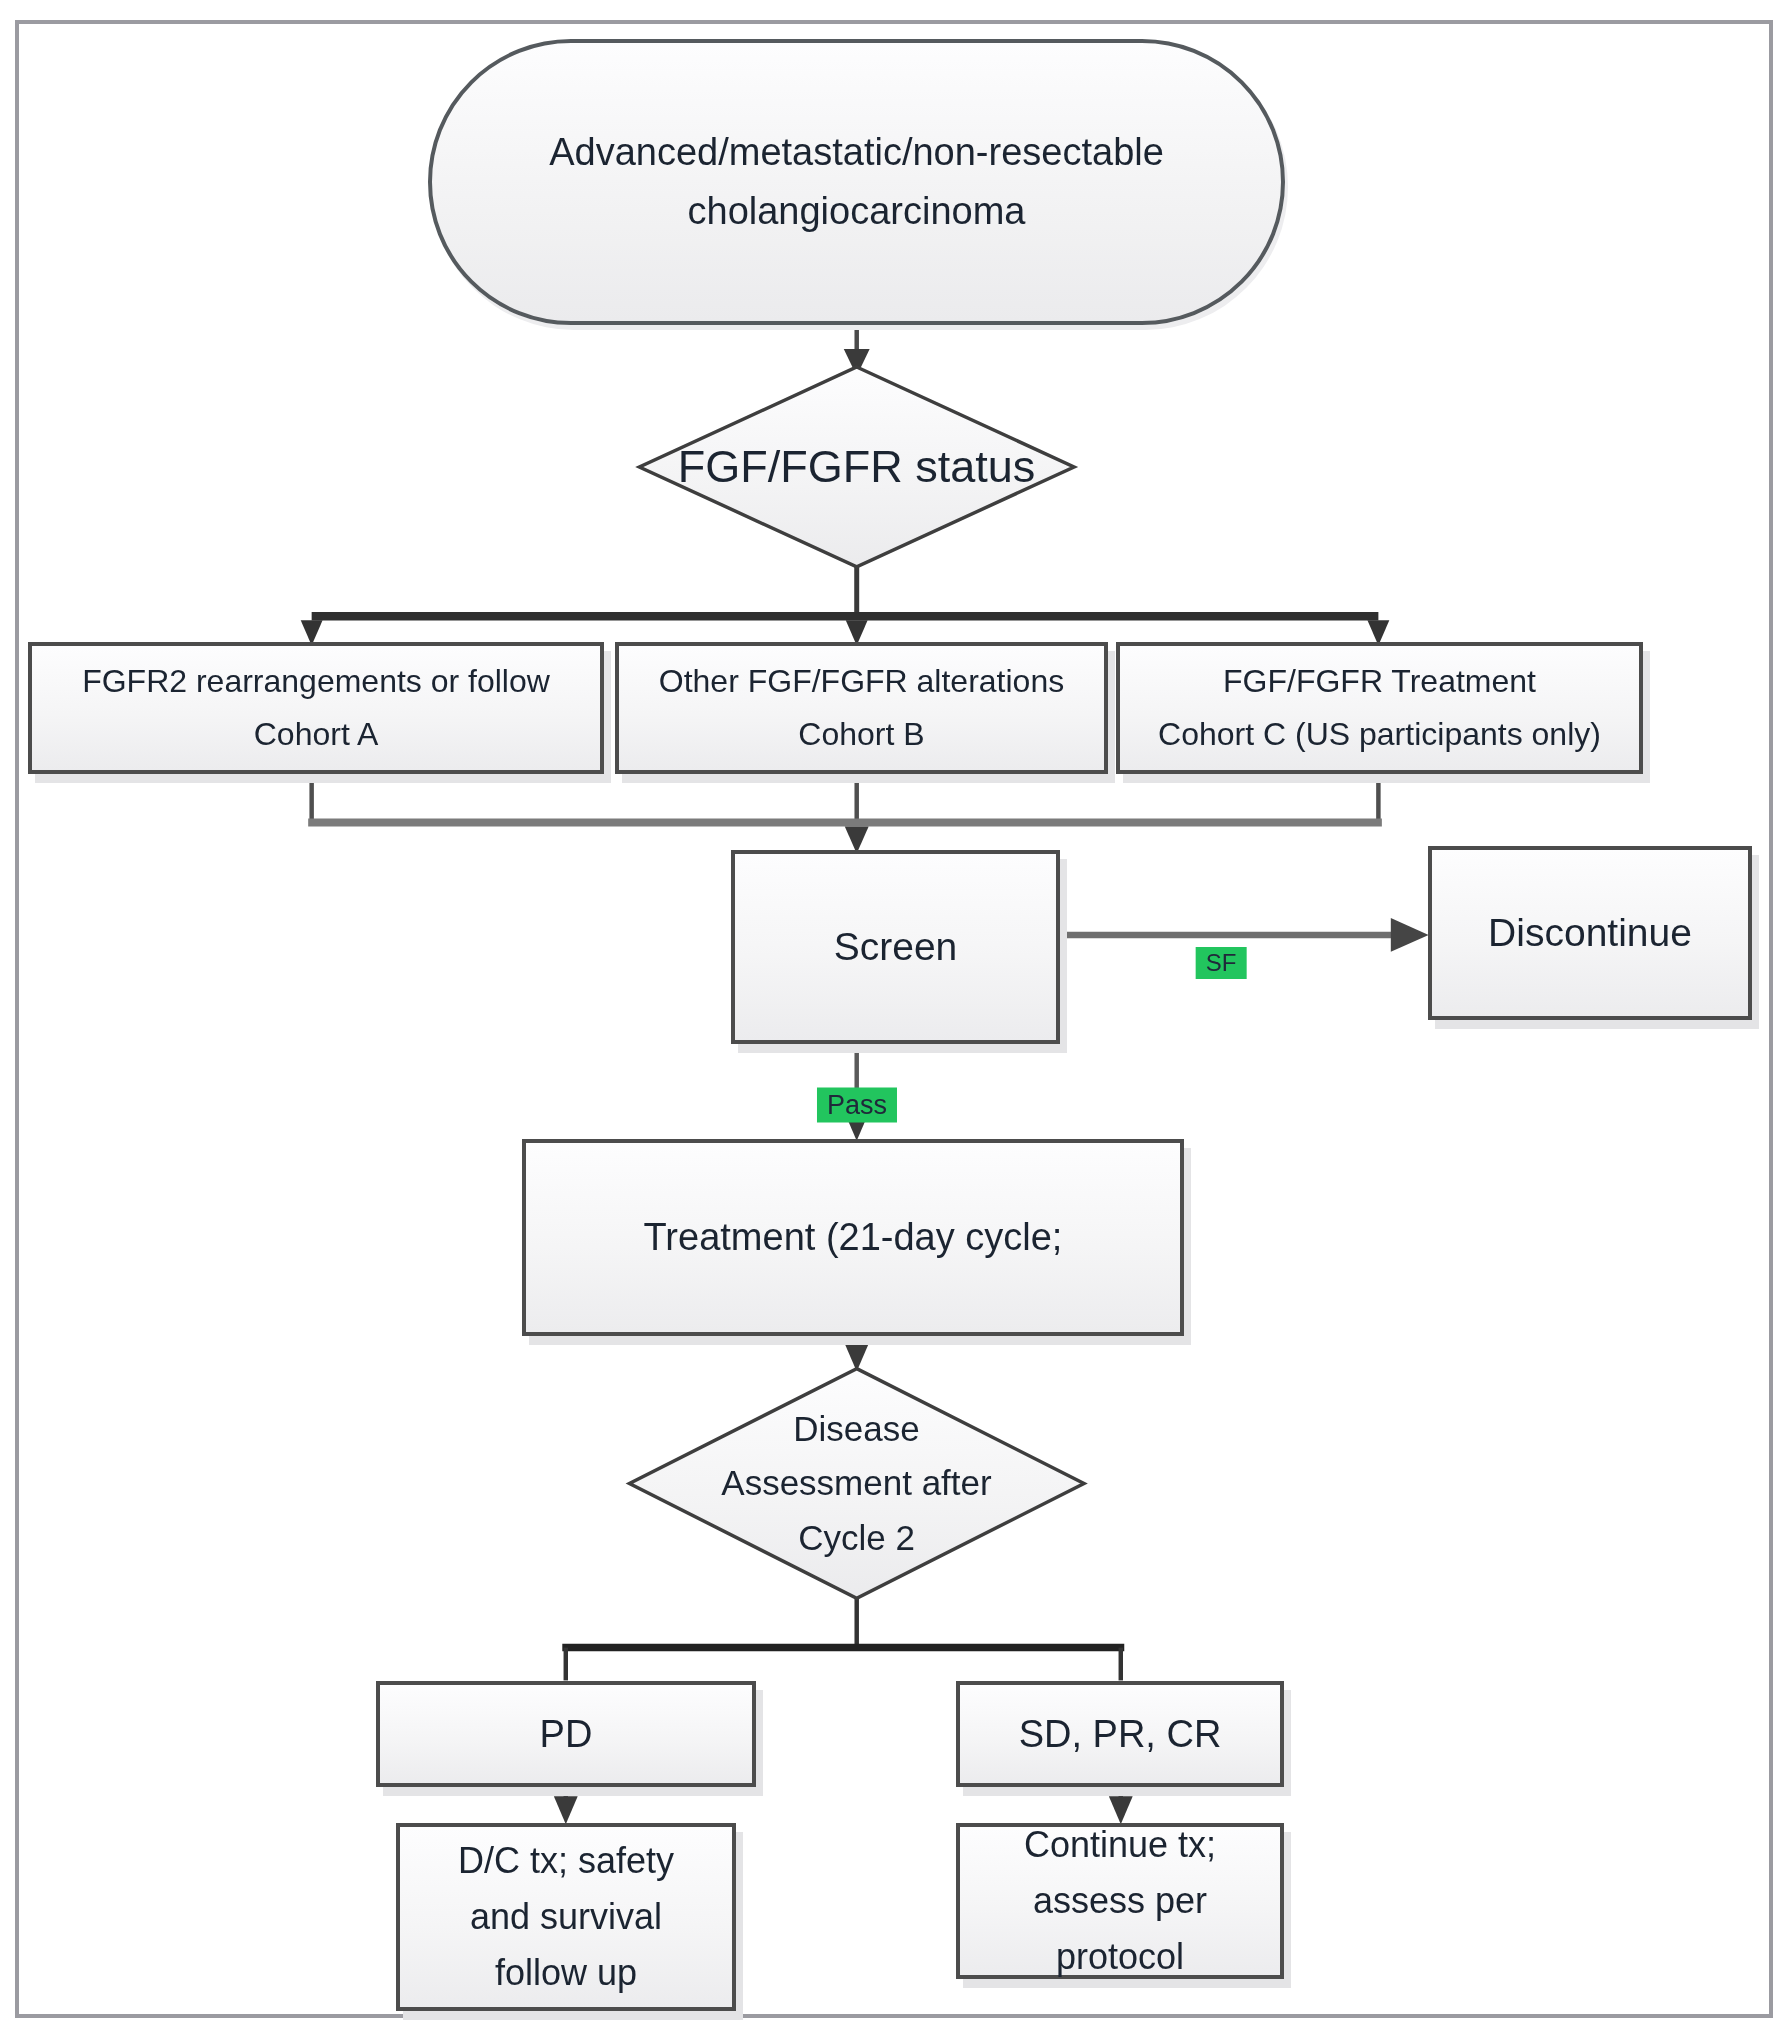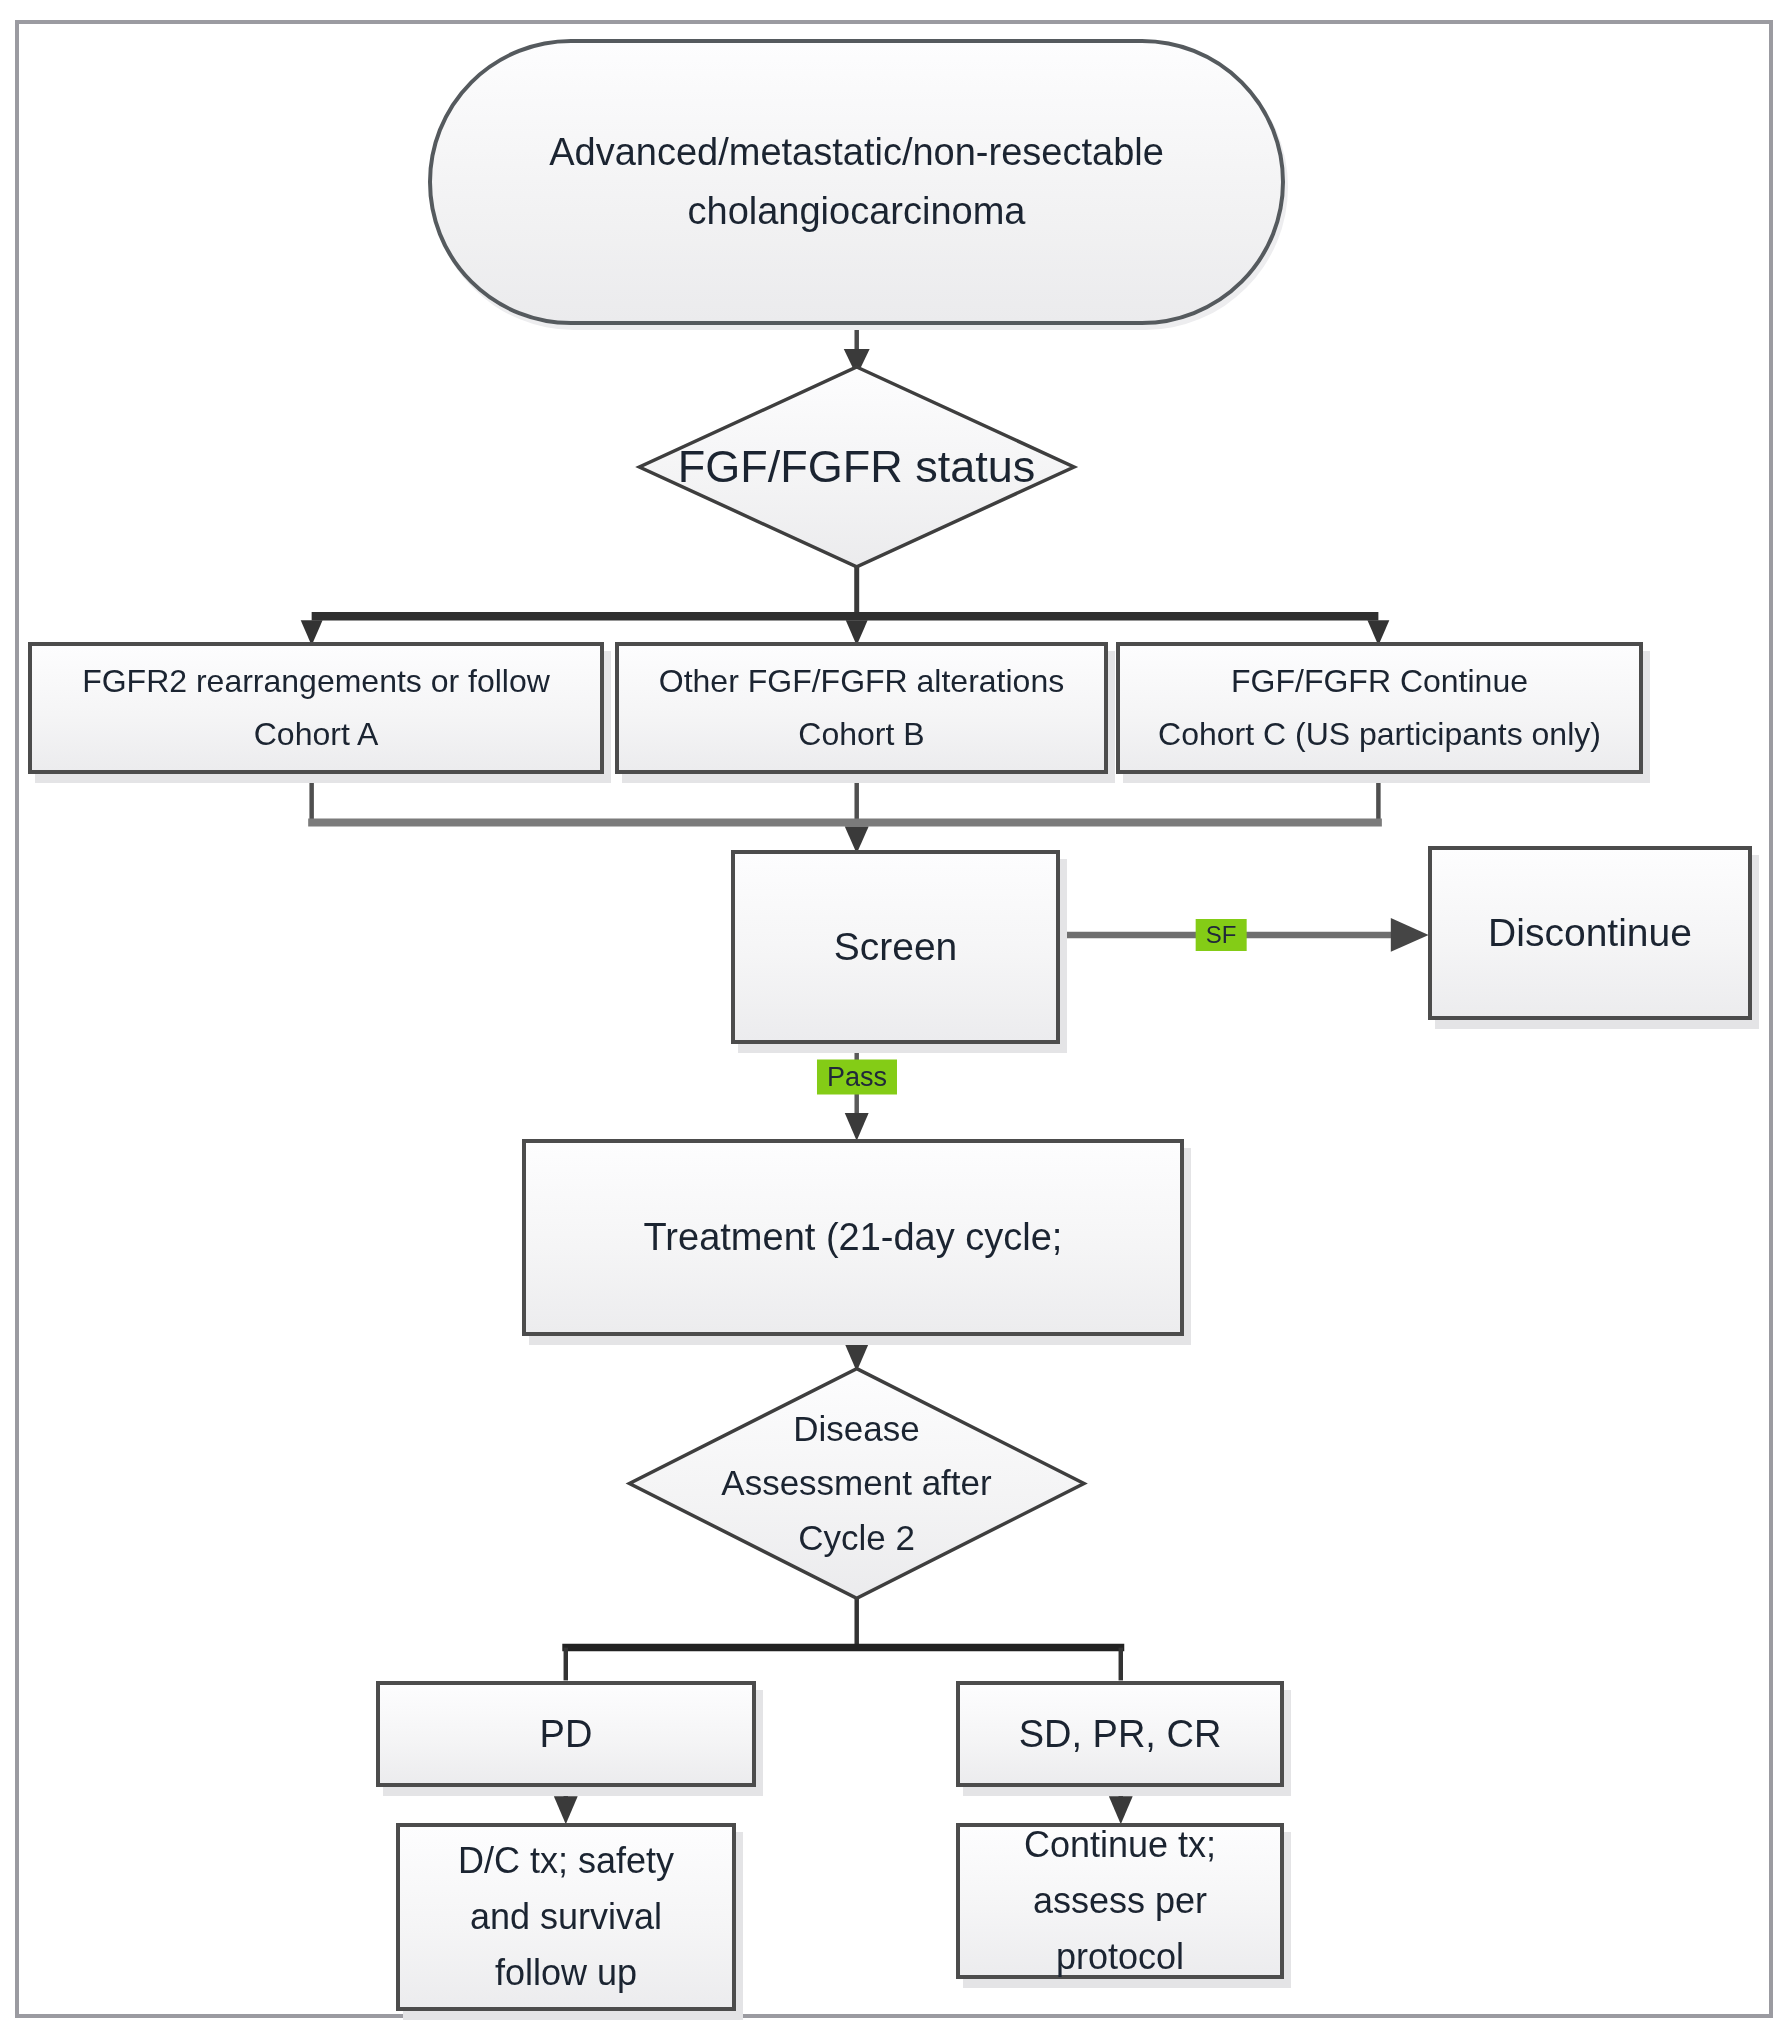--- a/index.html
+++ b/index.html
@@ -38,22 +38,22 @@
   #cohort-b{left:615px;top:642px;width:493px;height:132px;font-size:32px;line-height:1.65;}
   #cohort-c{left:1116px;top:642px;width:527px;height:132px;font-size:32px;line-height:1.65;}
   #screen-box{left:691px;top:850px;width:329px;height:194px;font-size:39px;margin-left:40px;}
   #discontinue-box{left:1428px;top:846px;width:324px;height:174px;font-size:39px;}
   #treatment-box{left:522px;top:1139px;width:662px;height:197px;font-size:38px;line-height:1.7;}
   #pd-box{left:376px;top:1681px;width:380px;height:106px;font-size:38px;justify-content:center;}
   #sdprcr-box{left:956px;top:1681px;width:328px;height:106px;font-size:38px;}
   #dctx-box{left:396px;top:1823px;width:340px;height:188px;font-size:36px;line-height:1.55;}
   #continue-box{left:956px;top:1823px;width:328px;height:156px;font-size:36px;line-height:1.55;}
   .elabel{
-    position:absolute;transform:translate(-50%,-50%);background:#84cc16;
-    padding:2px 10px;color:#20283a;
+    position:absolute;transform:translate(-50%,-50%);background:#22c55e;
+    padding:2px 10px;color:#20283a;margin-top:28px;
   }
   #lbl-sf{left:1221px;top:935px;font-size:24px;}
   #lbl-pass{left:857px;top:1077px;font-size:27px;}
 </style>
 </head>
 <body>
 
 <div class="canvas">
 
   <div class="frame"></div>
@@ -116,21 +116,21 @@
 
   <div class="box" id="cohort-a">
     <span>FGFR2 rearrangements or follow</span>
     <span>Cohort A</span>
   </div>
   <div class="box" id="cohort-b">
     <span>Other FGF/FGFR alterations</span>
     <span>Cohort B</span>
   </div>
   <div class="box" id="cohort-c">
-    <span>FGF/FGFR Continue</span>
+    <span>FGF/FGFR Treatment</span>
     <span>Cohort C (US participants only)</span>
   </div>
 
   <div class="box" id="screen-box">
     <span>Screen</span>
   </div>
   <div class="box" id="discontinue-box">
     <span>Discontinue</span>
   </div>
 

